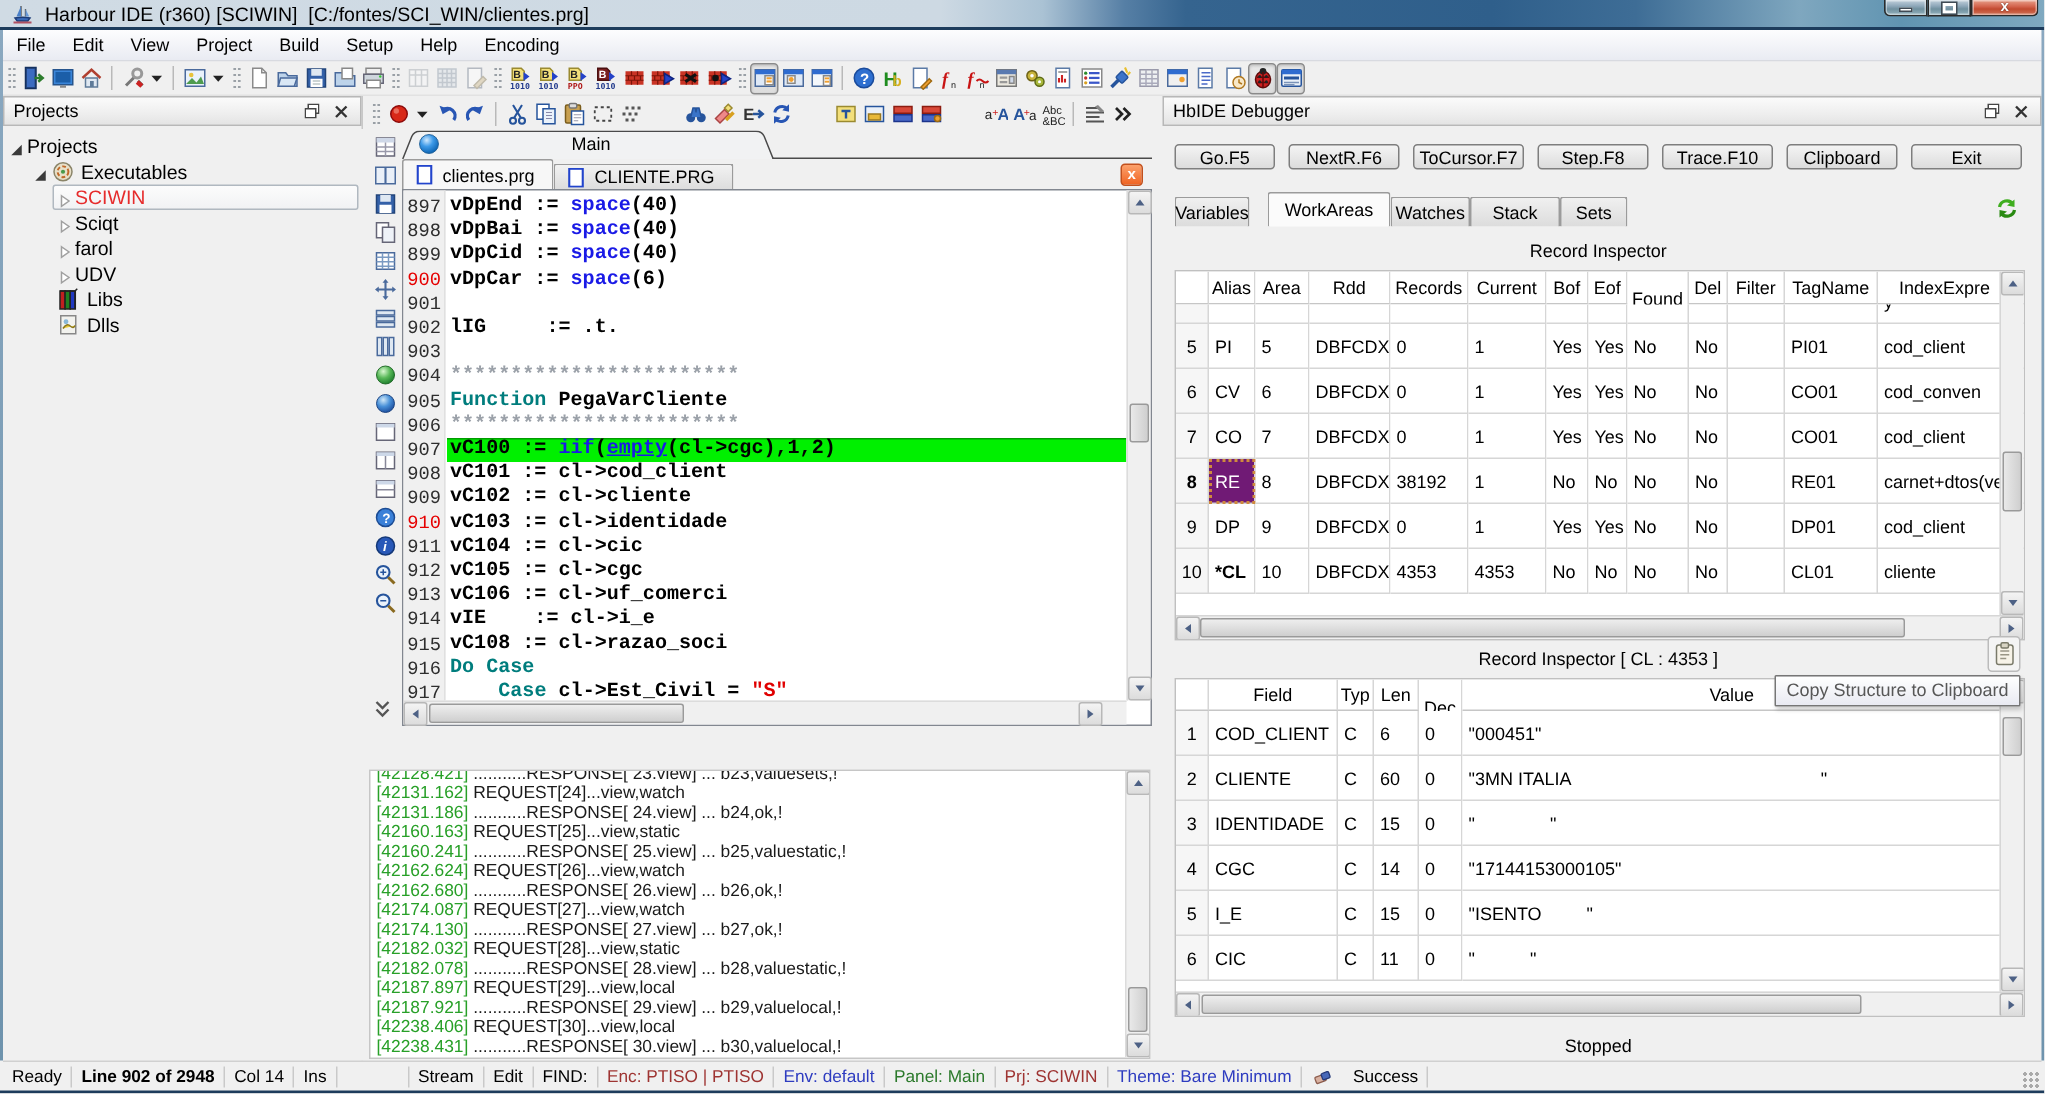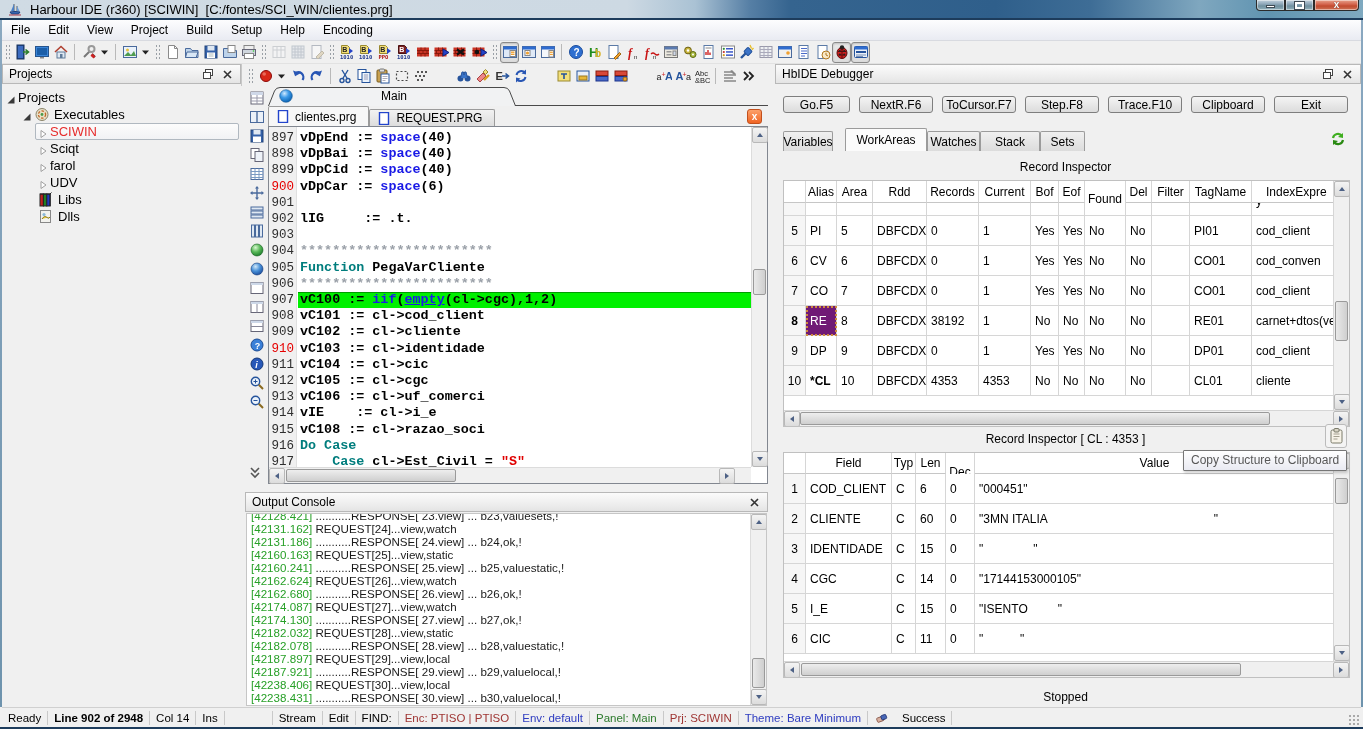--- a/index.html
+++ b/index.html
@@ -898,21 +898,21 @@
   <div class="doctab active">
         <span class="doc-ico"><svg width="12" height="13" viewBox="0 0 12 13">
             <rect x="1.5" y="0.5" width="9" height="12" fill="#fff" stroke="#2244cc" stroke-width="1.4"></rect>
           </svg></span>
         <span>clientes.prg</span>
       </div>
       <div class="doctab inactive">
         <span class="doc-ico"><svg width="12" height="13" viewBox="0 0 12 13">
             <rect x="1.5" y="0.5" width="9" height="12" fill="#fff" stroke="#2244cc" stroke-width="1.4"></rect>
           </svg></span>
-        <span>REQUEST.PRG</span>
+        <span>CLIENTE.PRG</span>
       </div>
       <div id="tab-close-btn">x</div>
     </div>
 
   <div id="editor-frame">
     <div id="gutter">
         <div class="gut-num" style="top: 3px;">897</div>
         <div class="gut-num" style="top: 19.2px;">898</div>
         <div class="gut-num" style="top: 35.4px;">899</div>
         <div class="gut-num red" style="top: 51.6px;">900</div>
@@ -973,28 +973,20 @@
           <span class="arr arr-l"></span>
         </div>
       <div class="sb-thumb" style="top:1px;height:13px;left:17px;width:170px;"></div>
       <div class="sb-btn" style="right:16px;">
           <span class="arr arr-r"></span>
         </div>
     </div>
   </div>
 
   <div id="console-panel">
-    <div class="dock-header">
-      <span class="dock-title">Output Console</span>
-      <span class="dock-icon">
-          <svg width="9" height="9" viewBox="0 0 9 9">
-            <path d="M1 1 L8 8 M8 1 L1 8" stroke="#333" stroke-width="1.6"></path>
-          </svg>
-        </span>
-    </div>
     <div id="console-body">
       <div id="console-lines">
           <div class="con-line"><span class="con-time">[42128.421]</span><span class="con-text"> ...........RESPONSE[ 23.view] ... b23,valuesets,!</span></div>
           <div class="con-line"><span class="con-time">[42131.162]</span><span class="con-text"> REQUEST[24]...view,watch</span></div>
           <div class="con-line"><span class="con-time">[42131.186]</span><span class="con-text"> ...........RESPONSE[ 24.view] ... b24,ok,!</span></div>
           <div class="con-line"><span class="con-time">[42160.163]</span><span class="con-text"> REQUEST[25]...view,static</span></div>
           <div class="con-line"><span class="con-time">[42160.241]</span><span class="con-text"> ...........RESPONSE[ 25.view] ... b25,valuestatic,!</span></div>
           <div class="con-line"><span class="con-time">[42162.624]</span><span class="con-text"> REQUEST[26]...view,watch</span></div>
           <div class="con-line"><span class="con-time">[42162.680]</span><span class="con-text"> ...........RESPONSE[ 26.view] ... b26,ok,!</span></div>
           <div class="con-line"><span class="con-time">[42174.087]</span><span class="con-text"> REQUEST[27]...view,watch</span></div>

